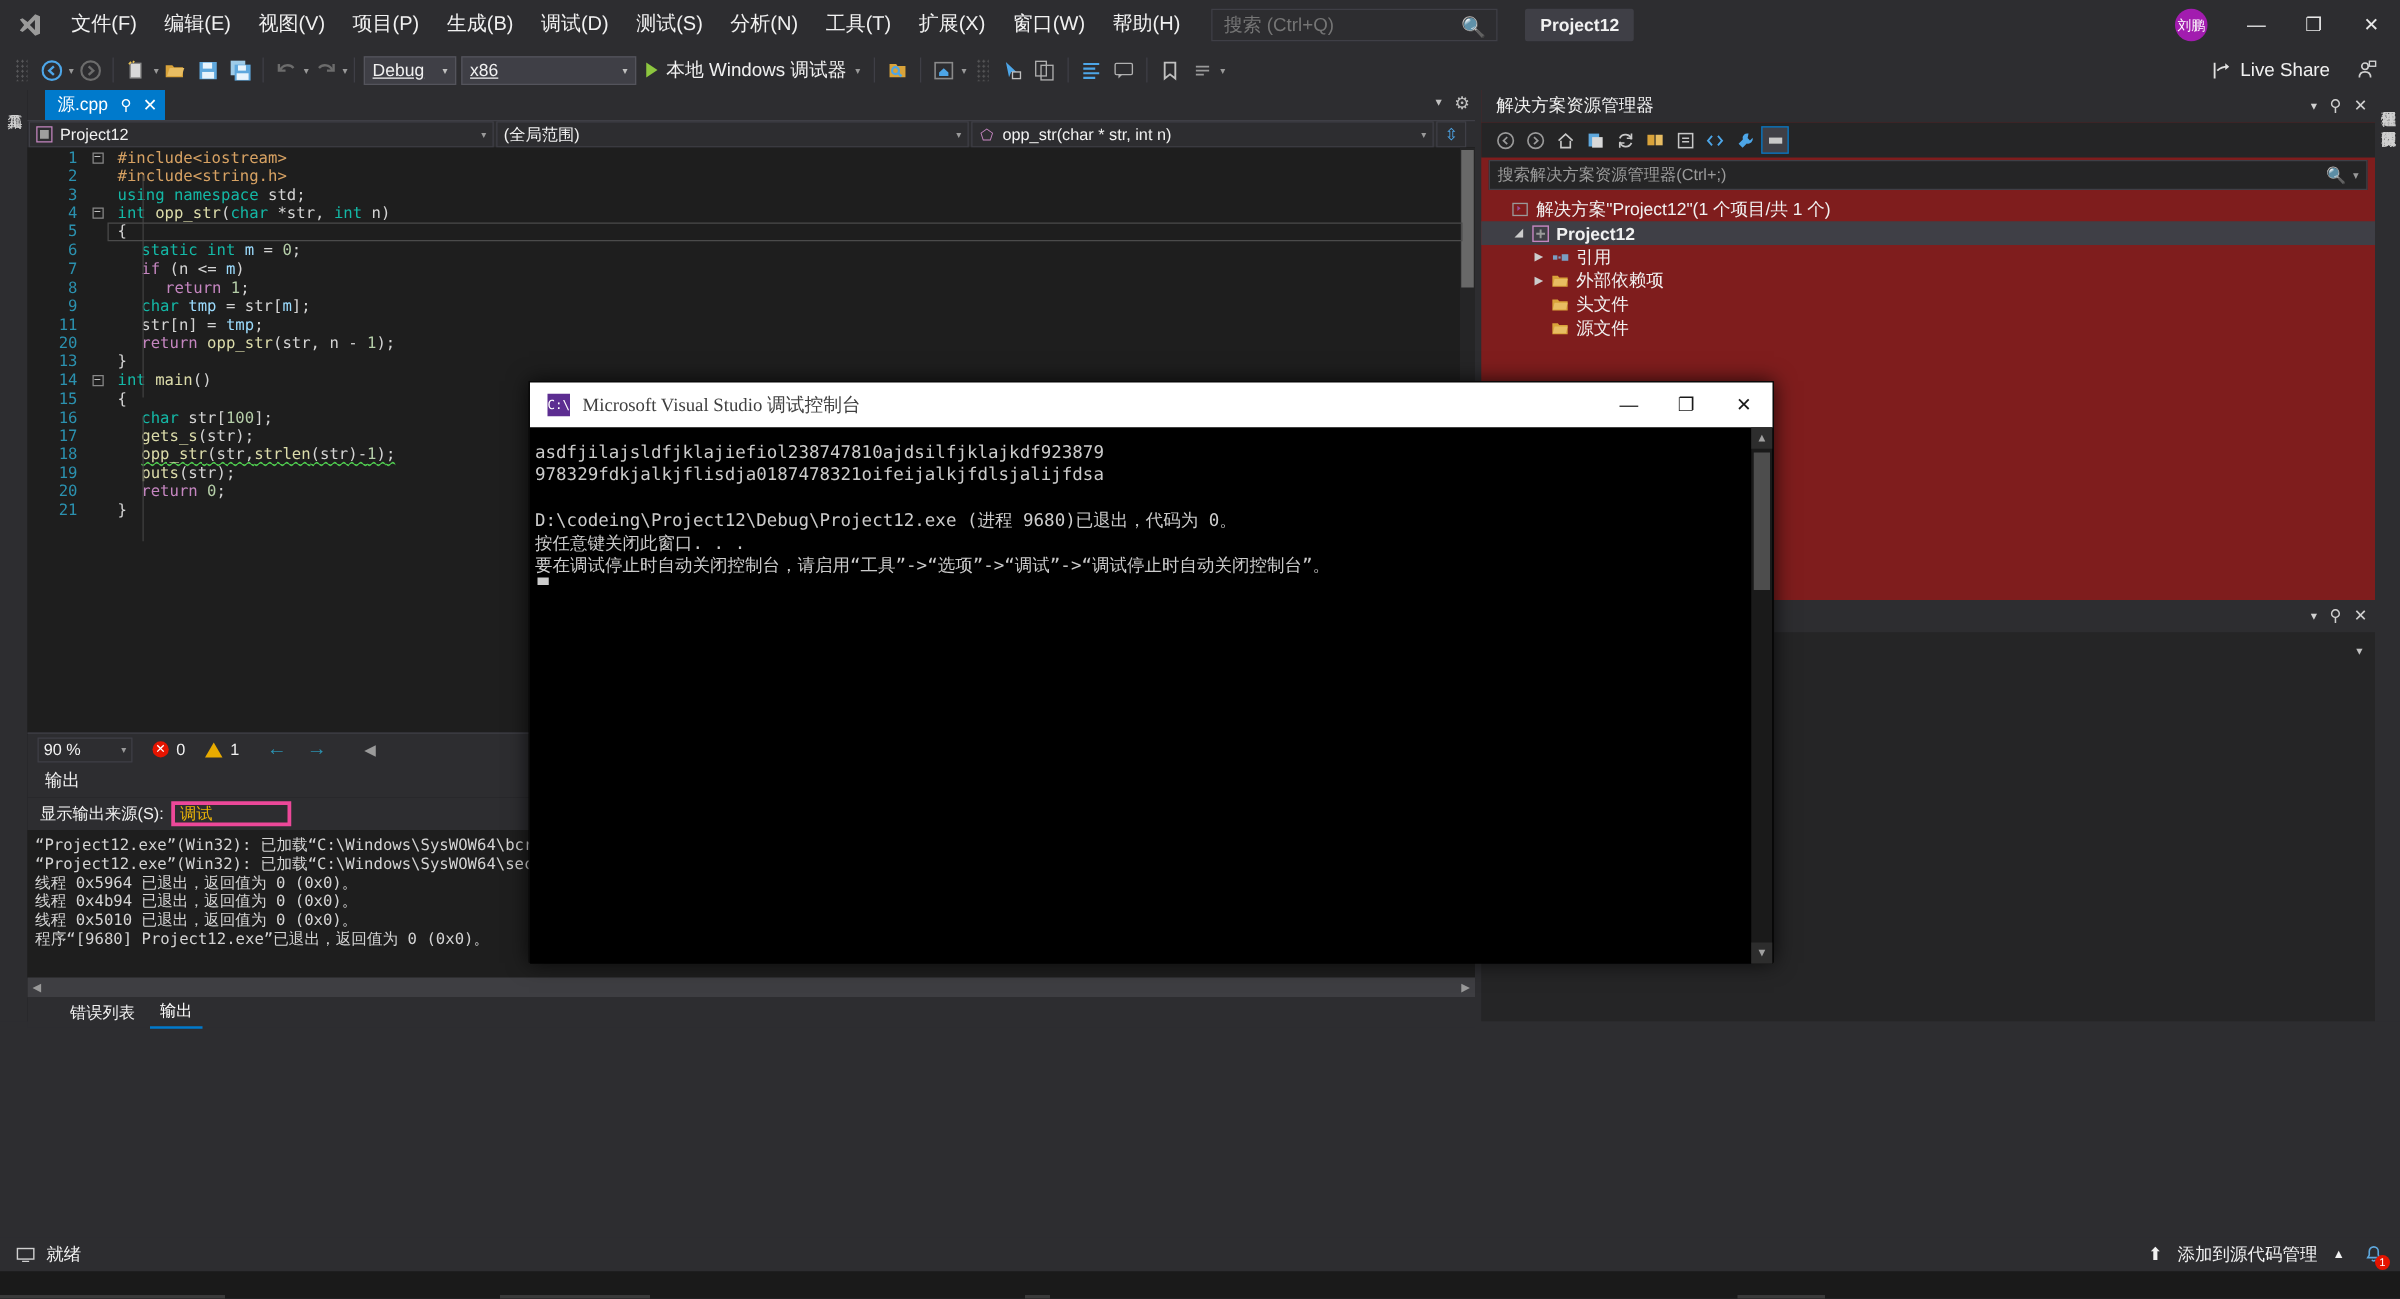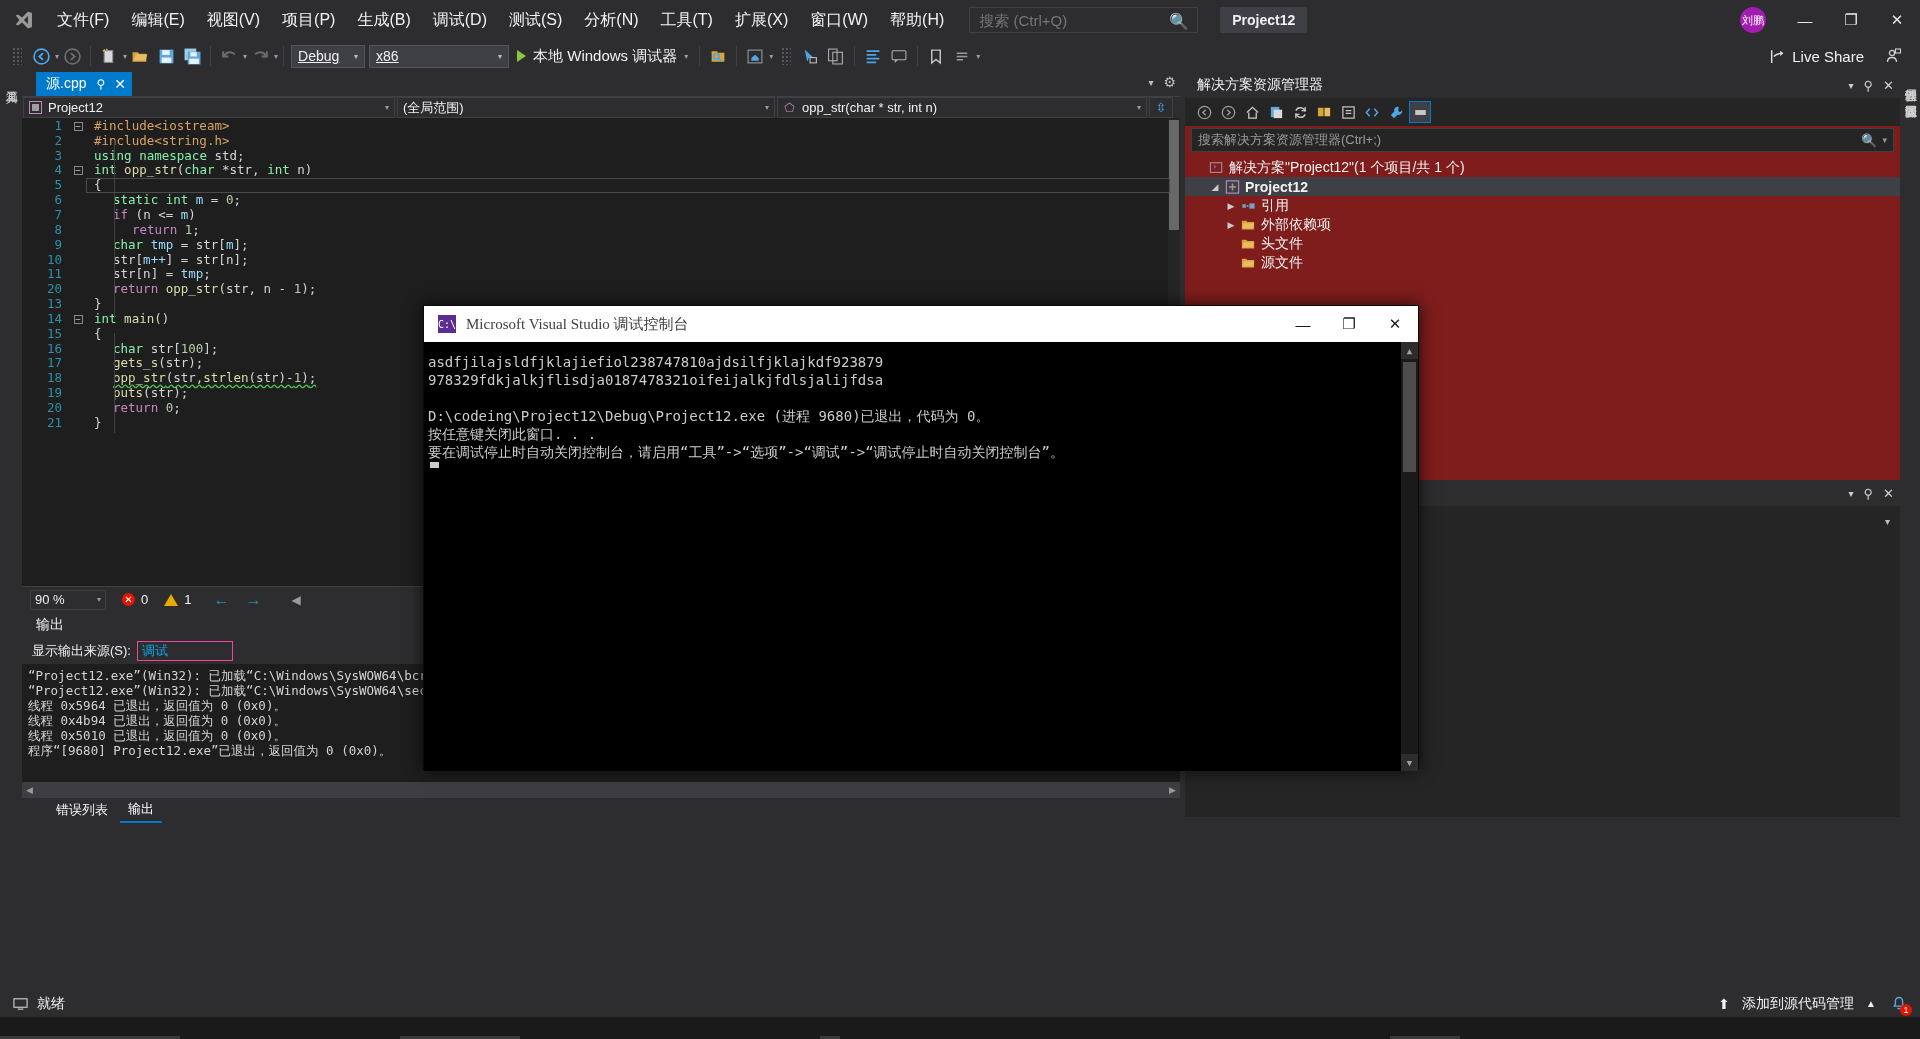--- a/index.html
+++ b/index.html
@@ -108,21 +108,21 @@
   .nc1 { width: 372px; } .nc2 { width: 378px; } .nc3 { width: 370px; }
   .ico-proj { width: 13px; height: 13px; margin-right: 6px; border: 1px solid #c586c0; display:inline-block; position: relative; }
   .ico-proj::after { content:""; position:absolute; left:2px; top:2px; width:7px; height:7px; background:#9e9e9e;}
   .ico-cube { width: 13px; height: 13px; margin-right: 6px; display:inline-flex; align-items:center; justify-content:center; color:#c586c0; font-size:12px;}
 
   .code-area { position: relative; height: 470px; background: #1e1e1e; overflow: hidden; font-family: "DejaVu Sans Mono", "Liberation Mono", monospace; }
   .code-line { display: flex; height: 14.85px; align-items: center; font-size: 12.5px; white-space: pre; }
   .ln { width: 48px; text-align: right; color: #2b91af; padding-right: 8px; flex: none; }
   .fold { width: 16px; flex: none; color: #9a9a9a; font-size: 10px; text-align: center; }
   .code-txt { color: #d4d4d4; }
-  .k  { color: #86efac; }    
+  .k  { color: #14b8a6; }    
   .kp { color: #c586c0; }    
   .t  { color: #4ec9b0; }    
   .f  { color: #dcdcaa; }    
   .n  { color: #b5cea8; }    
   .pp { color: #d7a263; }    
   .v  { color: #9cdcfe; }    
   .pl { color: #d4d4d4; }
   .sq { text-decoration: underline wavy #4ec94e; text-decoration-skip-ink: none; }
   .cursor-line { position:absolute; left:64px; right:10px; height:15px; border:1px solid #4b4b4b; }
   .guide { position:absolute; width:1px; background: #404040; }
@@ -139,21 +139,21 @@
       display:flex;align-items:center;justify-content:center;margin-right:6px;}
   .warn-tri { width:0;height:0;border-left:7px solid transparent;border-right:7px solid transparent;
       border-bottom:12px solid #e8ab00; margin-right:6px; position:relative;}
   .navarrow { color:#2b91af; font-size:16px; margin-left:22px; }
 
   
   .output-panel { position: absolute; left: 22px; top: 612px; width: 1158px; height: 205px; background: #1e1e1e; }
   .out-header { height: 26px; background: #2d2d30; display: flex; align-items: center; padding-left: 14px;
                 font-size: 14px; color: #f1f1f1;}
   .out-toolbar { height: 26px; background: #2d2d30; display:flex; align-items:center; padding-left: 10px; font-size:13px; color:#f1f1f1;}
-  .out-combo { width: 96px; height:20px; background:#2d2d30; border:1px solid #ec4899; color:#0ea5e9;
+  .out-combo { width: 96px; height:20px; background:#2d2d30; border:3px solid #ec4899; color:#eab308;
       display:flex;align-items:center;padding:0 4px; font-size:13px; margin-left:6px;}
   .out-body { background:#1e1e1e; height: 118px; padding: 4px 0 0 6px; font-family: "DejaVu Sans Mono","Liberation Mono",monospace;
       font-size: 12.5px; color:#d4d4d4; overflow:hidden;}
   .out-line { height: 15px; white-space: pre; }
   .out-hscroll { height: 16px; background:#3e3e42; display:flex; align-items:center; }
   .out-tabs { height: 24px; background:#2d2d30; display:flex; align-items:center; padding-left: 26px; gap: 4px;}
   .out-tab { font-size:13px; color:#f1f1f1; padding: 3px 8px;}
   .out-tab.sel { color:#ffffff; border-bottom: 2px solid #007acc; }
 
   
@@ -446,21 +446,20 @@
     <div class="code-area" id="code-area">
         <div class="code-line"><span class="ln">1</span><span class="fold"><span style="display:inline-block;width:9px;height:9px;border:1px solid #888;line-height:7px;font-size:9px;color:#ccc;">−</span></span><span class="code-txt" style="padding-left: 8px;"><span class="pp">#include&lt;iostream&gt;</span></span></div>
         <div class="code-line"><span class="ln">2</span><span class="fold"></span><span class="code-txt" style="padding-left: 8px;"><span class="pp">#include&lt;string.h&gt;</span></span></div>
         <div class="code-line"><span class="ln">3</span><span class="fold"></span><span class="code-txt" style="padding-left: 8px;"><span class="k">using</span><span class="pl"> </span><span class="k">namespace</span><span class="pl"> std;</span></span></div>
         <div class="code-line"><span class="ln">4</span><span class="fold"><span style="display:inline-block;width:9px;height:9px;border:1px solid #888;line-height:7px;font-size:9px;color:#ccc;">−</span></span><span class="code-txt" style="padding-left: 8px;"><span class="k">int</span><span class="pl"> </span><span class="f">opp_str</span><span class="pl">(</span><span class="k">char</span><span class="pl"> *str, </span><span class="k">int</span><span class="pl"> n)</span></span></div>
         <div class="code-line"><span class="ln">5</span><span class="fold"></span><span class="code-txt" style="padding-left: 8px;"><span class="pl">{</span></span></div>
         <div class="code-line"><span class="ln">6</span><span class="fold"></span><span class="code-txt" style="padding-left: 27px;"><span class="k">static</span><span class="pl"> </span><span class="k">int</span><span class="pl"> </span><span class="v">m</span><span class="pl"> = </span><span class="n">0</span><span class="pl">;</span></span></div>
         <div class="code-line"><span class="ln">7</span><span class="fold"></span><span class="code-txt" style="padding-left: 27px;"><span class="kp">if</span><span class="pl"> (</span><span class="pl">n</span><span class="pl"> &lt;= </span><span class="v">m</span><span class="pl">)</span></span></div>
         <div class="code-line"><span class="ln">8</span><span class="fold"></span><span class="code-txt" style="padding-left: 46px;"><span class="kp">return</span><span class="pl"> </span><span class="n">1</span><span class="pl">;</span></span></div>
         <div class="code-line"><span class="ln">9</span><span class="fold"></span><span class="code-txt" style="padding-left: 27px;"><span class="k">char</span><span class="pl"> </span><span class="v">tmp</span><span class="pl"> = str[</span><span class="v">m</span><span class="pl">];</span></span></div>
-        <div class="code-line"><span class="ln">10</span><span class="fold"></span><span class="code-txt" style="padding-left: 27px;"><span class="pl">str[</span><span class="v">m++</span><span class="pl">] = str[n];</span></span></div>
         <div class="code-line"><span class="ln">11</span><span class="fold"></span><span class="code-txt" style="padding-left: 27px;"><span class="pl">str[n] = </span><span class="v">tmp</span><span class="pl">;</span></span></div>
         <div class="code-line"><span class="ln">20</span><span class="fold"></span><span class="code-txt" style="padding-left: 27px;"><span class="kp">return</span><span class="pl"> </span><span class="f">opp_str</span><span class="pl">(str, n - </span><span class="n">1</span><span class="pl">);</span></span></div>
         <div class="code-line"><span class="ln">13</span><span class="fold"></span><span class="code-txt" style="padding-left: 8px;"><span class="pl">}</span></span></div>
         <div class="code-line"><span class="ln">14</span><span class="fold"><span style="display:inline-block;width:9px;height:9px;border:1px solid #888;line-height:7px;font-size:9px;color:#ccc;">−</span></span><span class="code-txt" style="padding-left: 8px;"><span class="k">int</span><span class="pl"> </span><span class="f">main</span><span class="pl">()</span></span></div>
         <div class="code-line"><span class="ln">15</span><span class="fold"></span><span class="code-txt" style="padding-left: 8px;"><span class="pl">{</span></span></div>
         <div class="code-line"><span class="ln">16</span><span class="fold"></span><span class="code-txt" style="padding-left: 27px;"><span class="k">char</span><span class="pl"> str[</span><span class="n">100</span><span class="pl">];</span></span></div>
         <div class="code-line"><span class="ln">17</span><span class="fold"></span><span class="code-txt" style="padding-left: 27px;"><span class="f">gets_s</span><span class="pl">(str);</span></span></div>
         <div class="code-line"><span class="ln">18</span><span class="fold"></span><span class="code-txt sq" style="padding-left: 27px;"><span class="f">opp_str</span><span class="pl">(str,</span><span class="f">strlen</span><span class="pl">(str)-</span><span class="n">1</span><span class="pl">)</span><span class="pl">;</span></span></div>
         <div class="code-line"><span class="ln">19</span><span class="fold"></span><span class="code-txt" style="padding-left: 27px;"><span class="f">puts</span><span class="pl">(str);</span></span></div>
         <div class="code-line"><span class="ln">20</span><span class="fold"></span><span class="code-txt" style="padding-left: 27px;"><span class="kp">return</span><span class="pl"> </span><span class="n">0</span><span class="pl">;</span></span></div>

